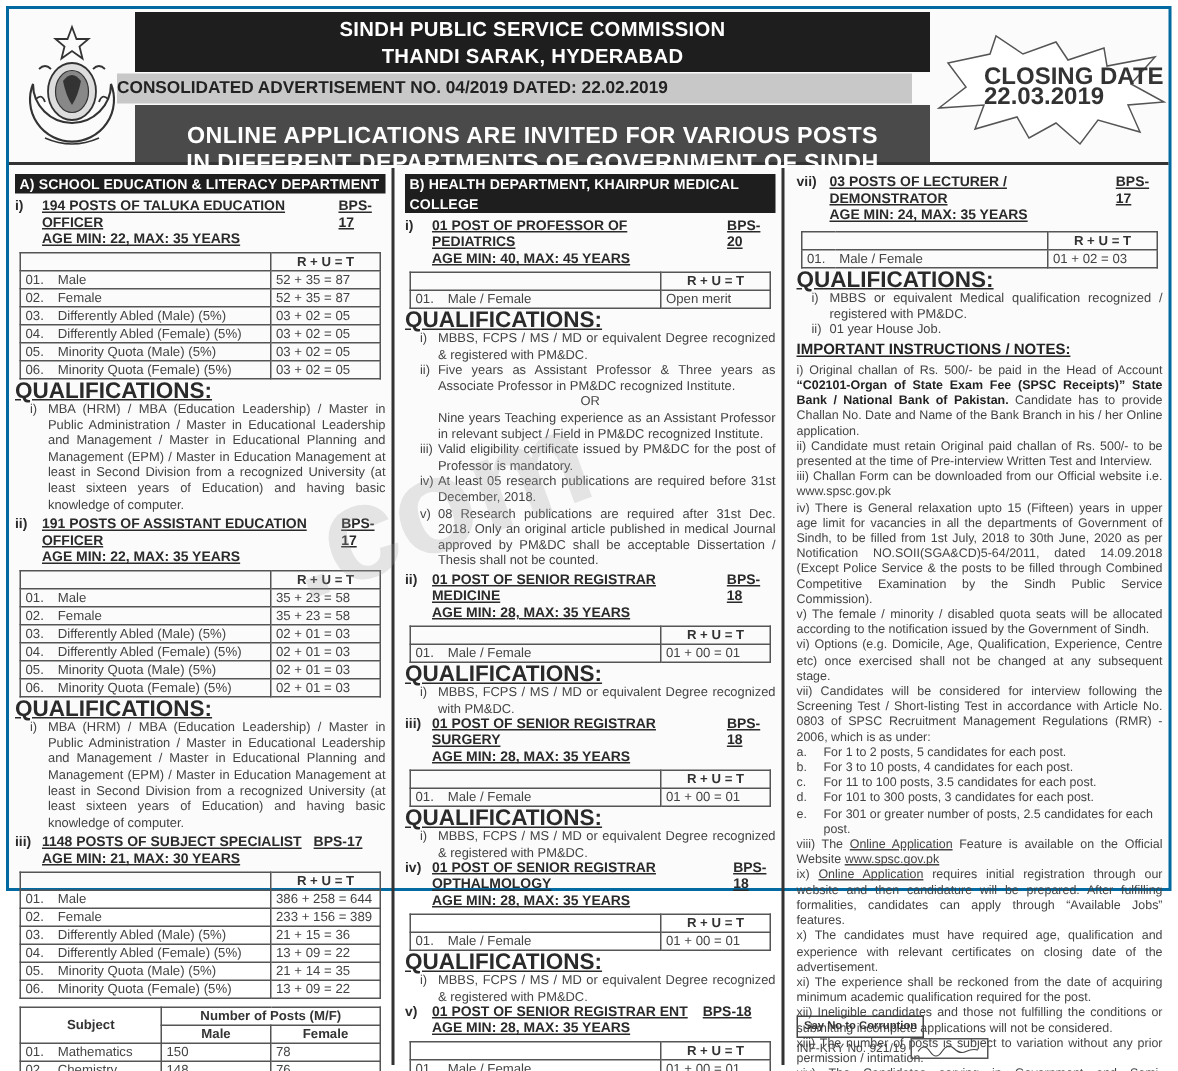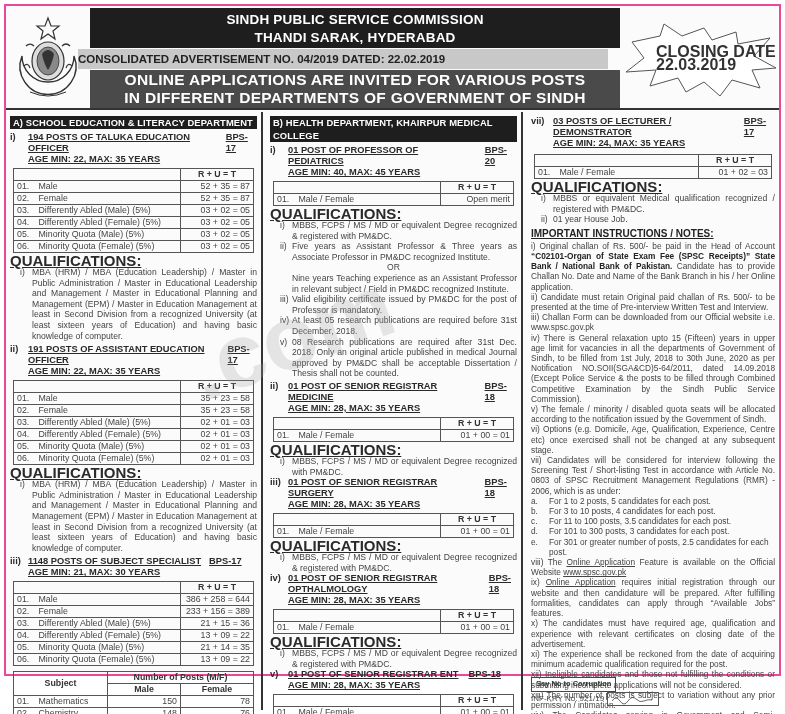--- a/index.html
+++ b/index.html
@@ -1,46 +1,46 @@
 <!DOCTYPE html>
 <html><head>
 <meta charset="utf-8">
 <style>
   * { box-sizing: border-box; margin: 0; padding: 0; }
   html, body { width: 785px; height: 714px; background: #fff; overflow: hidden; }
   body { font-family: "Liberation Sans", sans-serif; color: #222; position: relative; }
 
-  .page { position: absolute; left: 4px; top: 4px; width: 777px; height: 672px; border: 2px solid #ec4899; background: #fbfbfb; }
+  .page { position: absolute; left: 4px; top: 4px; width: 777px; height: 590px; border: 2px solid #0369a1; background: #fbfbfb; }
 
   
   .header { position: absolute; left: 0; top: 0; width: 773px; height: 104px; border-bottom: 2px solid #333; }
   .logo { position: absolute; left: 6px; top: 10px; width: 72px; height: 88px; }
   .hdr-title { position: absolute; left: 84px; top: 2px; width: 530px; height: 40px; background: #1e1e1e; color: #fff; text-align: center; font-weight: bold; font-size: 13.5px; line-height: 18px; padding-top: 3px; letter-spacing: 0.2px; }
   .hdr-adv { position: absolute; left: 72px; top: 43px; width: 530px; height: 20px; background: #c8c8c8; color: #222; font-weight: bold; font-size: 11.5px; line-height: 20px; }
-  .hdr-online { position: absolute; left: 84px; top: 64px; width: 530px; height: 38px; background: #4a4a4a; color: #fff; text-align: center; font-weight: bold; font-size: 15.5px; line-height: 18px; padding-top: 1px; letter-spacing: 0.3px; }
+  .hdr-online { position: absolute; left: 84px; top: 64px; width: 530px; height: 38px; background: #4a4a4a; color: #fff; text-align: center; font-weight: bold; font-size: 15.5px; line-height: 18px; padding-top: 12px; letter-spacing: 0.3px; }
   .starburst { position: absolute; left: 614px; top: 16px; width: 160px; height: 78px; }
   .starburst svg { position: absolute; left: 0; top: 0; }
   .starburst .sb-text { position: absolute; left: 0; top: 23px; width: 160px; text-align: left; font-weight: bold; font-size: 16px; line-height: 13px; color: #333; padding-left: 36px; }
 
   
   .col { position: absolute; top: 106px; height: 598px; font-size: 8.6px; line-height: 10.6px; }
   .col-a { left: 0; width: 257px; border-right: 2px solid #333; padding: 4px 4px 0 4px; }
   .col-b { left: 258px; width: 259px; border-right: 2px solid #333; padding: 4px 4px 0 6px; }
   .col-c { left: 519px; width: 254px; padding: 4px 4px 0 6px; }
 
   .dept { background: #1e1e1e; color: #fff; font-weight: bold; font-size: 9.4px; line-height: 13px; padding: 0 3px; margin-bottom: 3px; letter-spacing: 0.1px; }
   .post-head { display: flex; font-weight: bold; font-size: 9.3px; line-height: 11px; color: #2a2a2a; }
   .post-head .num { width: 18px; flex: none; }
   .post-head .txt { flex: 1; text-decoration: underline; }
   .post-head .row1 { display: flex; justify-content: space-between; }
 
   table { border-collapse: collapse; width: calc(100% - 6px); margin: 3px 0 2px 3px; font-size: 8.8px; }
   td, th { border: 1px solid #555; padding: 0 3px; height: 11.6px; line-height: 11px; color: #444; font-weight: normal; }
   th { font-weight: bold; color: #333; text-align: center; }
-  td.val { text-align: right; width: 73px; }
+  td.val { text-align: left; width: 73px; }
   td.idx { border-right: none; width: 22px; }
   td.lbl { border-left: none; }
 
   .qual-h { font-weight: bold; font-size: 15px; line-height: 12px; text-decoration: underline; color: #2a2a2a; }
   .q { display: flex; color: #444; text-align: justify; padding-left: 10px; }
   .q .qn { width: 12px; flex: none; }
   .q .qt { flex: 1; }
   .or { text-align: center; color: #444; }
 
   .notes-h { font-weight: 900; font-size: 10px; line-height: 14px; text-decoration: underline; color: #222; margin-top: 2px; }

